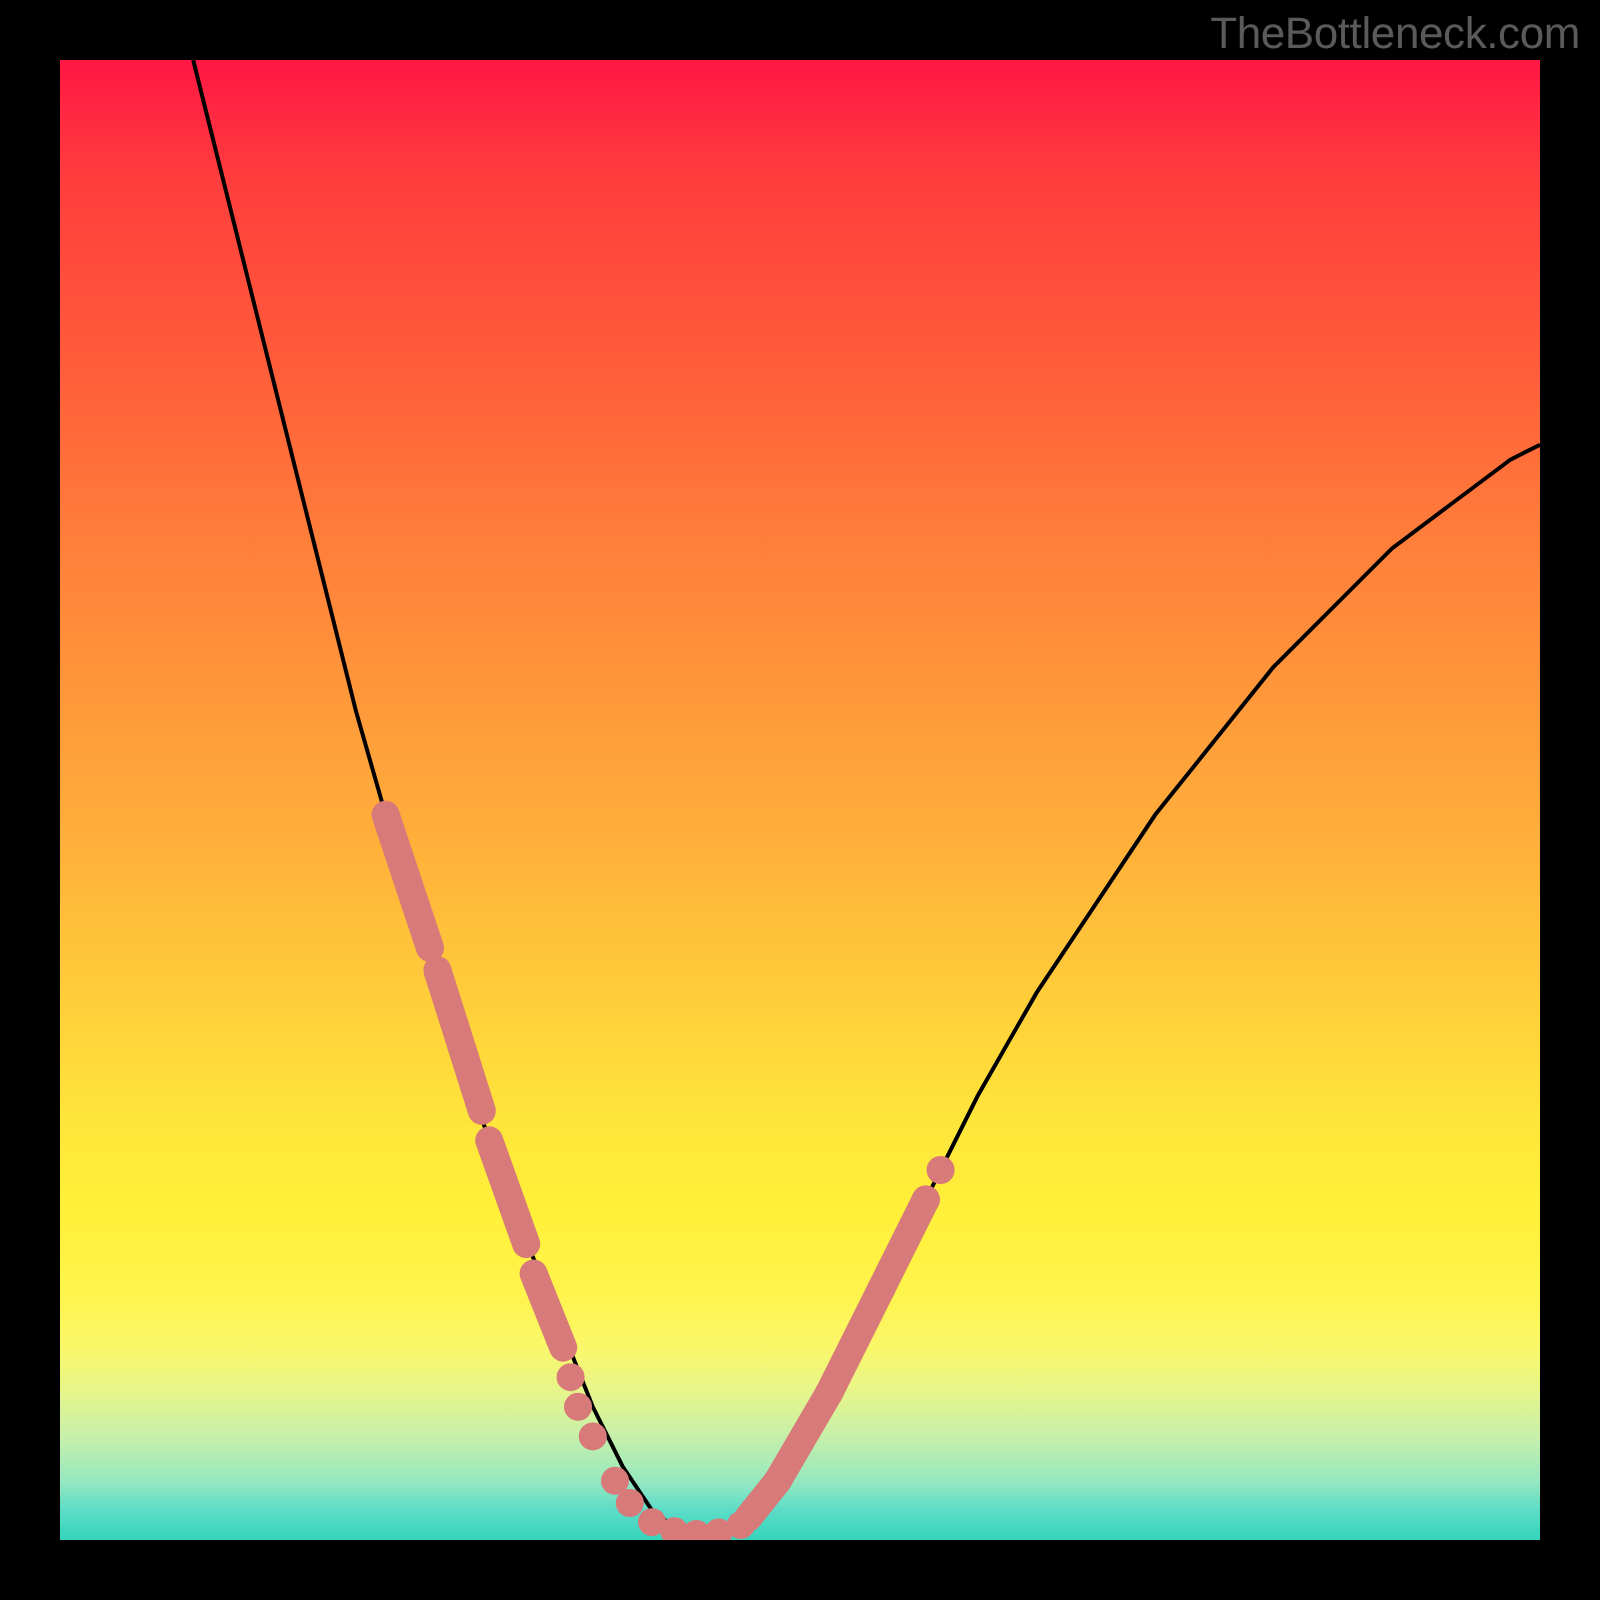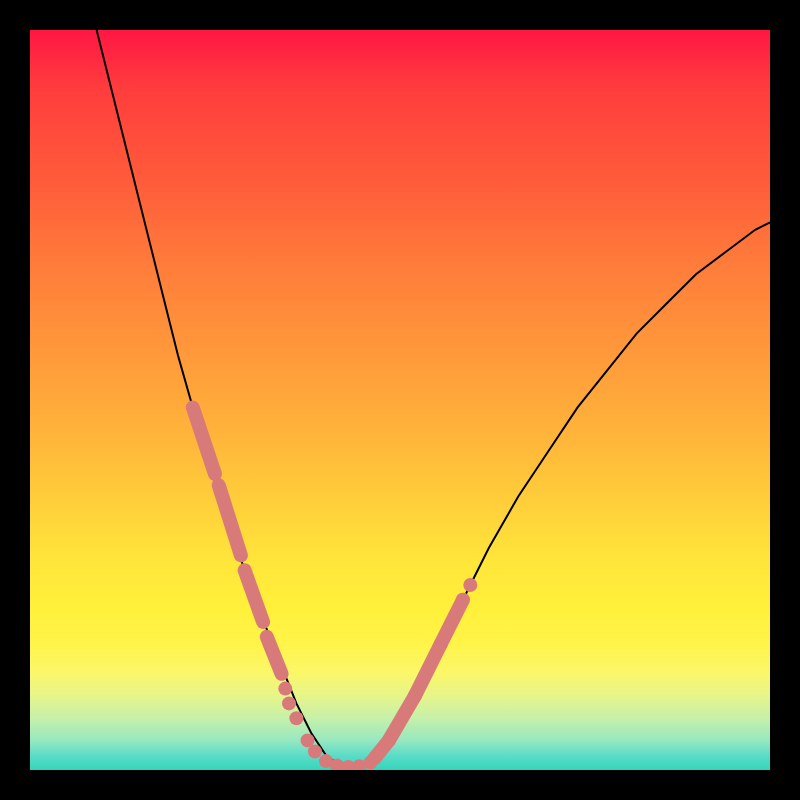--- a/index.html
+++ b/index.html
@@ -73,20 +73,21 @@
     stroke-linecap: round;
   }
   .dot {
     fill: #d97a7a;
   }
 </style>
 </head>
 <body>
 
 <div class="frame">
+  <div class="watermark">TheBottleneck.com</div>
   <div class="inner">
     <svg class="plot" viewBox="0 0 740 740">
       <path id="curve-path" class="curve" d="M66.6 0.0 L74.0 29.6 L88.8 88.8 L103.6 148.0 L118.4 207.2 L133.2 266.4 L148.0 325.6 L162.8 377.4 L177.6 429.2 L192.4 473.6 L207.2 518.0 L222.0 562.4 L236.8 599.4 L251.6 636.4 L266.4 673.4 L281.2 703.0 L296.0 725.2 L310.8 736.3 L325.6 737.8 L340.4 732.6 L355.2 717.8 L370.0 695.6 L384.8 666.0 L399.6 636.4 L414.4 606.8 L429.2 577.2 L458.8 518.0 L488.4 466.2 L518.0 421.8 L547.6 377.4 L577.2 340.4 L606.8 303.4 L636.4 273.8 L666.0 244.2 L695.6 222.0 L725.2 199.8 L740.0 192.4"></path>
       <g id="segs">
           <path d="M162.8 377.4 L185.0 444.0" class="seg"></path>
           <path d="M188.7 455.1 L210.9 525.4" class="seg"></path>
           <path d="M214.6 540.2 L233.1 592.0" class="seg"></path>
           <path d="M236.8 606.8 L251.6 643.8" class="seg"></path>
           <path d="M344.1 728.9 L358.9 710.4" class="seg"></path>
           <path d="M358.9 710.4 L384.8 666.0" class="seg"></path>

